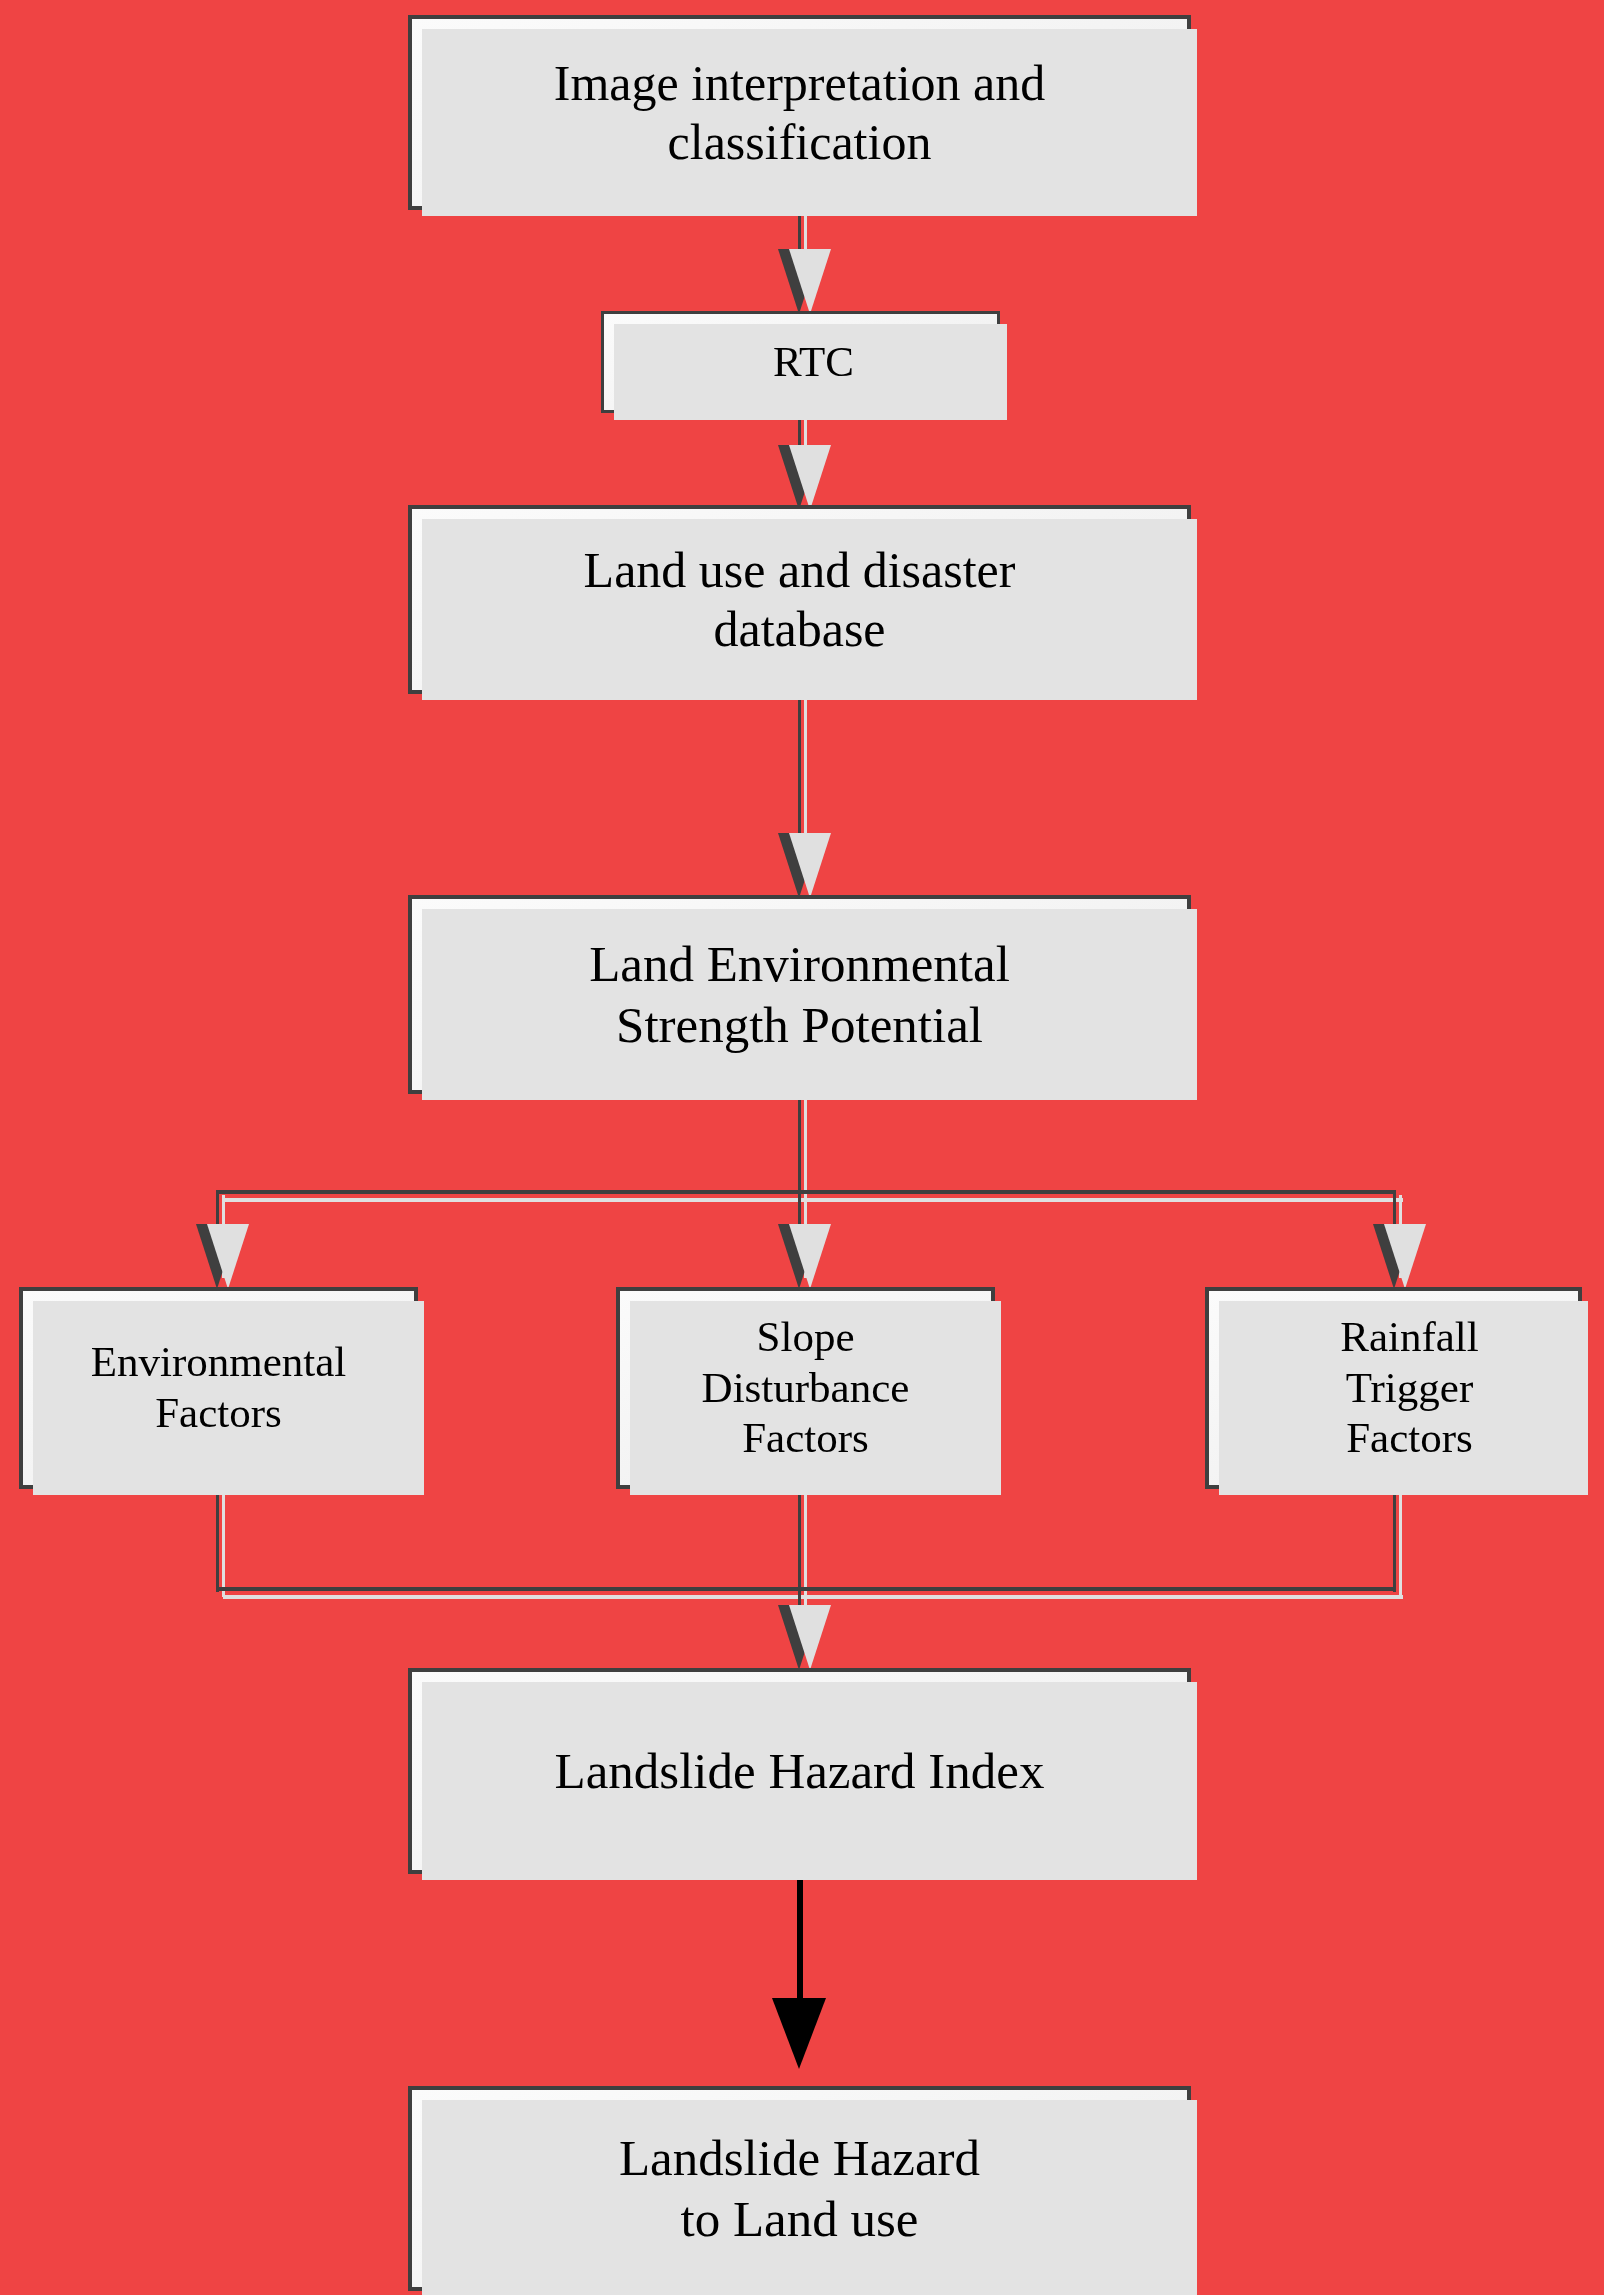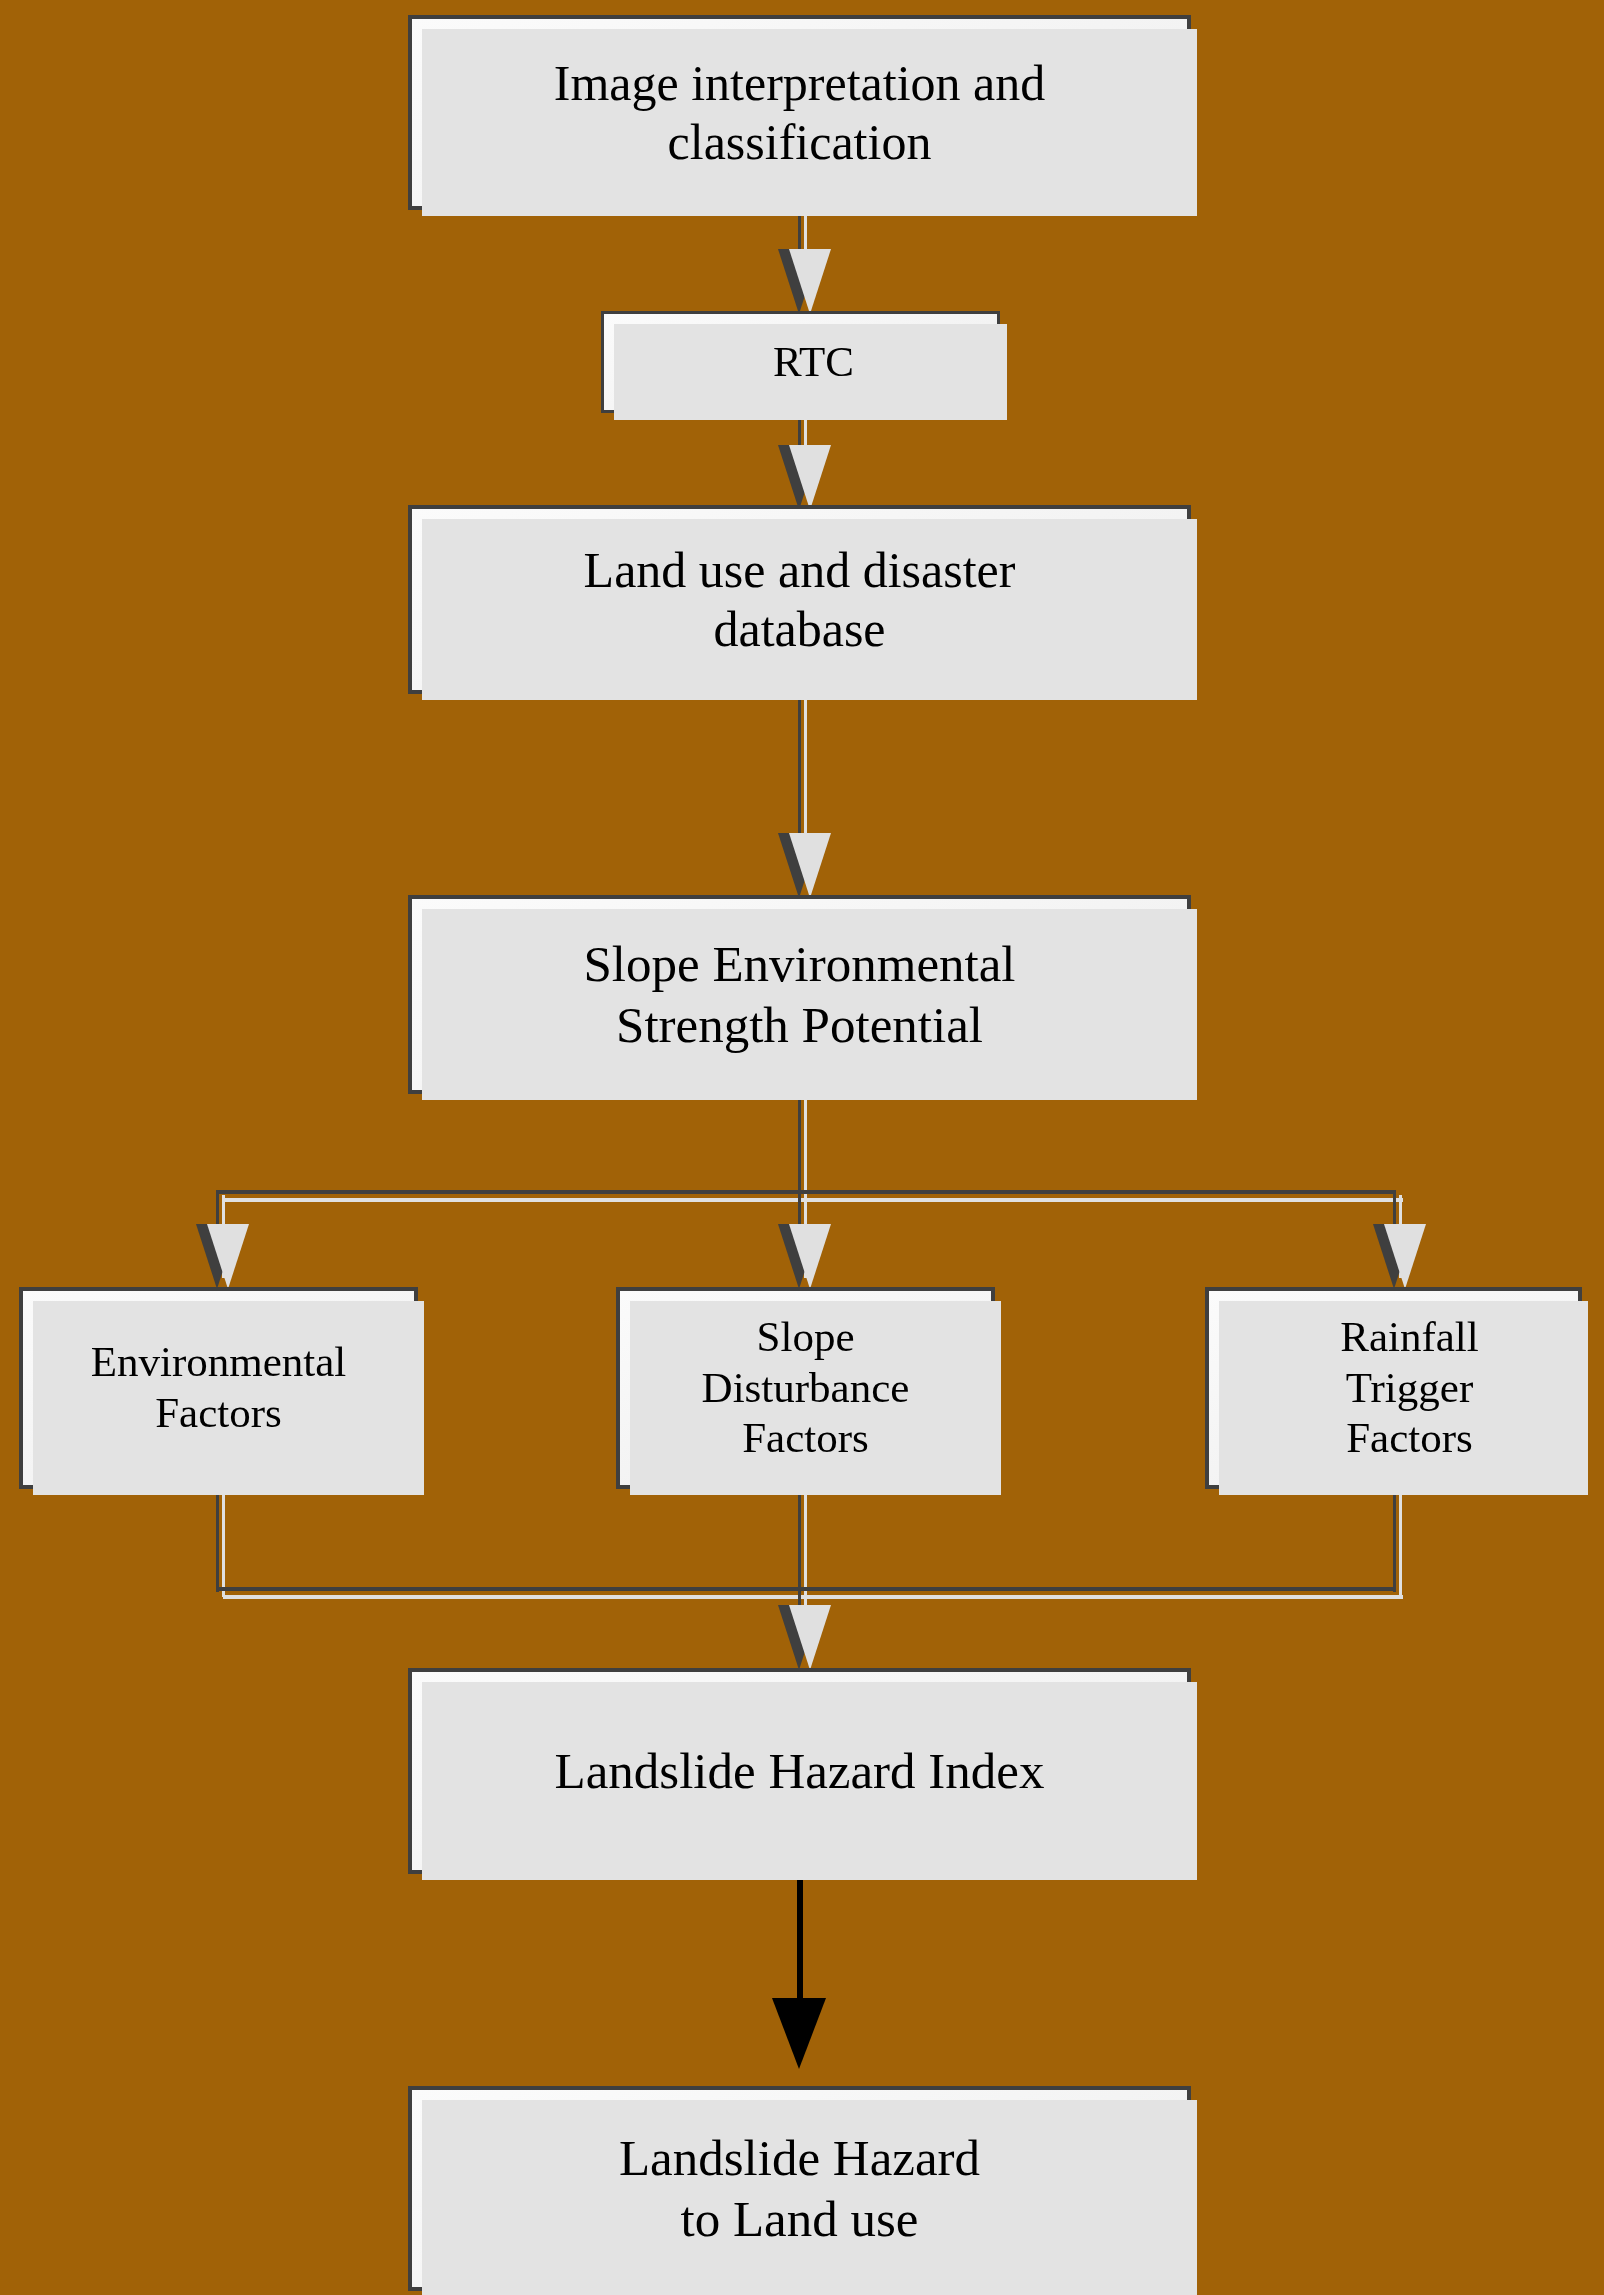--- a/index.html
+++ b/index.html
@@ -5,21 +5,21 @@
 <style>
   html, body {
     margin: 0;
     padding: 0;
     background: #ffffff;
   }
   #canvas {
     position: relative;
     width: 1605px;
     height: 2295px;
-    background: #a16207;
+    background: #ef4444;
     overflow: hidden;
     font-family: "Liberation Serif", "DejaVu Serif", serif;
   }
 
   
   .node {
     position: absolute;
     box-sizing: border-box;
     background: linear-gradient(160deg, #fbfbfb 0%, #f4f4f4 55%, #eeeeee 100%);
     border: 4.1px solid #3f3f3f;
@@ -141,21 +141,21 @@
 
   <div class="node" style="left:408px; top:505px; width:783px; height:189px; font-size:50px;">
     <span class="label">Land use and disaster
 database</span>
   </div>
 
   <div class="vline" style="left:798px; top:694px; height:151px;"></div>
   <div class="arrow" style="left:778px; top:833px;"></div>
 
   <div class="node" style="left:408px; top:895px; width:783px; height:199px; font-size:51px;">
-    <span class="label">Slope Environmental
+    <span class="label">Land Environmental
 Strength Potential</span>
   </div>
 
   <div class="vline" style="left:798px; top:1093px; height:101px;"></div>
 
   <div class="hline" style="left:216px; top:1190px; width:1180px;"></div>
 
   <div class="vline" style="left:216px; top:1190px; height:83px;"></div>
   <div class="arrow" style="left:196px; top:1224px;"></div>
 

